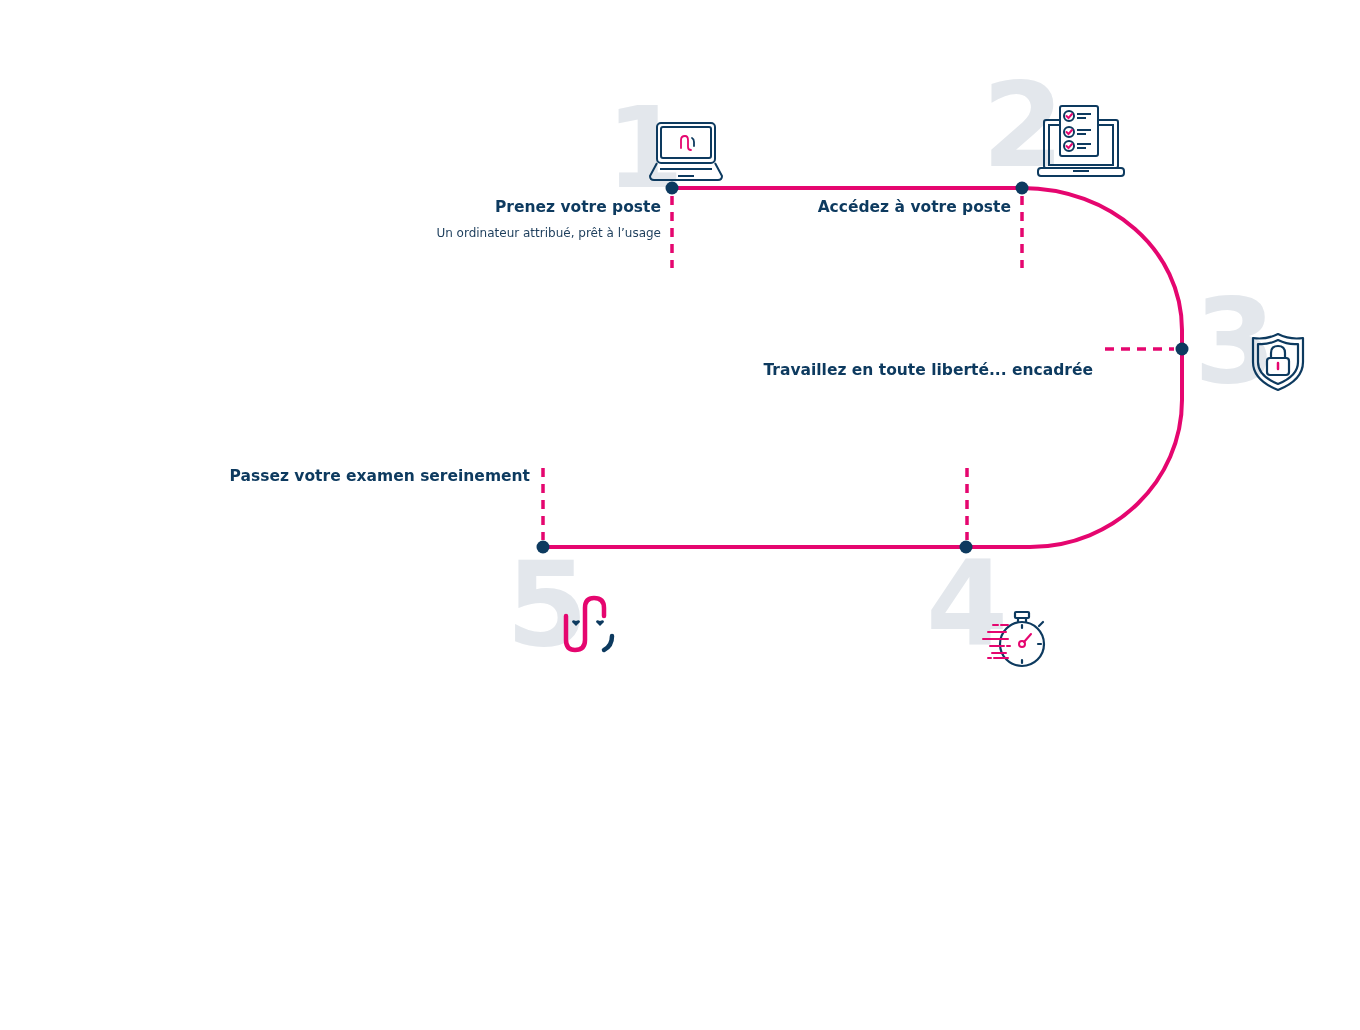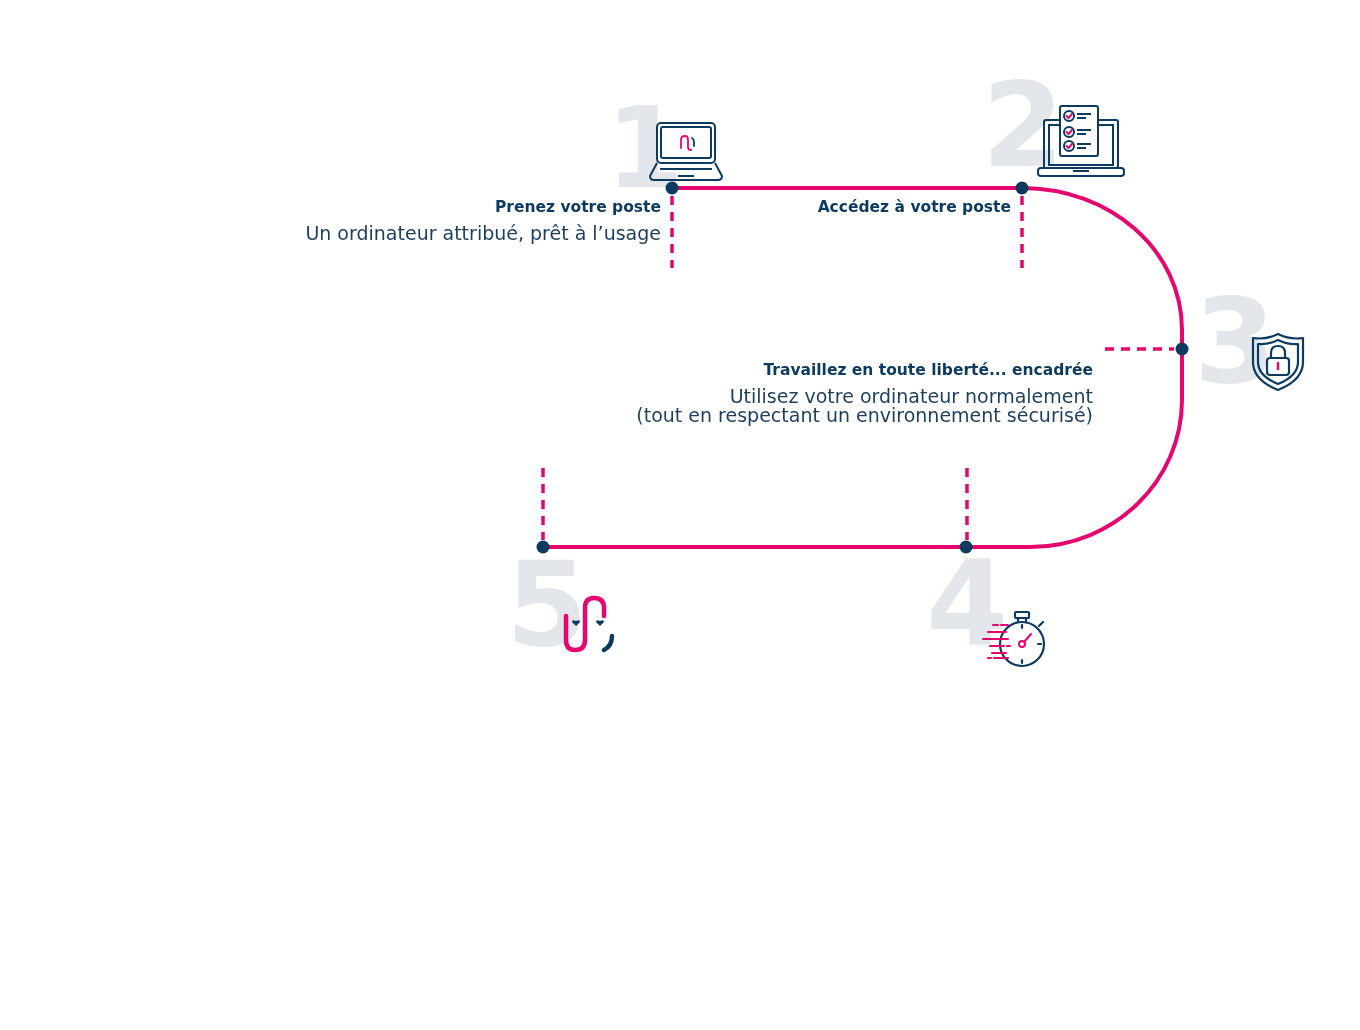--- a/index.html
+++ b/index.html
@@ -1,21 +1,21 @@
 <!DOCTYPE html>
 <html><head>
   <meta charset="utf-8">
   <style>
     html, body { margin:0; padding:0; background:#ffffff; }
     body { width:1360px; height:1030px; position:relative; overflow:hidden; font-family:"DejaVu Sans", sans-serif; }
     #diagram { position:absolute; left:0; top:0; }
     .big-num { position:absolute; font-family:"DejaVu Sans", sans-serif; font-weight:bold; color:#e3e7ec; font-size:118px; line-height:1; letter-spacing:-4px; }
     .step-text { position:absolute; text-align:right; color:#0d3a5f; }
     .step-title { font-weight:bold; font-size:15.5px; line-height:20px; white-space:nowrap; }
-    .step-desc { font-size:19px; line-height:19px; margin-top:7px; white-space:pre-line; color:#1d3e5c; }
+    .step-desc { font-size:12px; line-height:19px; margin-top:7px; white-space:pre-line; color:#1d3e5c; }
     .icon { position:absolute; }
   </style>
 </head>
 <body>
 
 <div class="big-num" style="left:606px;top:92px;font-size:112px;">1</div>
 <div class="big-num" style="left:982px;top:66px;">2</div>
 <div class="big-num" style="left:1194px;top:282px;">3</div>
 <div class="big-num" style="left:926px;top:545px;">4</div>
 <div class="big-num" style="left:506px;top:545px;">5</div>
@@ -120,21 +120,20 @@
   <div class="step-title">Prenez votre poste</div>
   <div class="step-desc">Un ordinateur attribué, prêt à l’usage</div>
 </div>
 
 <div class="step-text" style="right:349px;top:197px;">
   <div class="step-title">Accédez à votre poste</div>
 </div>
 
 <div class="step-text" style="right:267px;top:324px;margin-top:36px;">
   <div class="step-title">Travaillez en toute liberté... encadrée</div>
-  <div class="step-desc">Utilisez votre ordinateur normalement
-(tout en respectant un environnement sécurisé)</div>
 </div>
 
 <div class="step-text" style="right:400px;top:466px;">
 </div>
 
 <div class="step-text" style="right:830px;top:466px;">
+  <div class="step-title">Passez votre examen sereinement</div>
 </div>
 
 </body></html>

